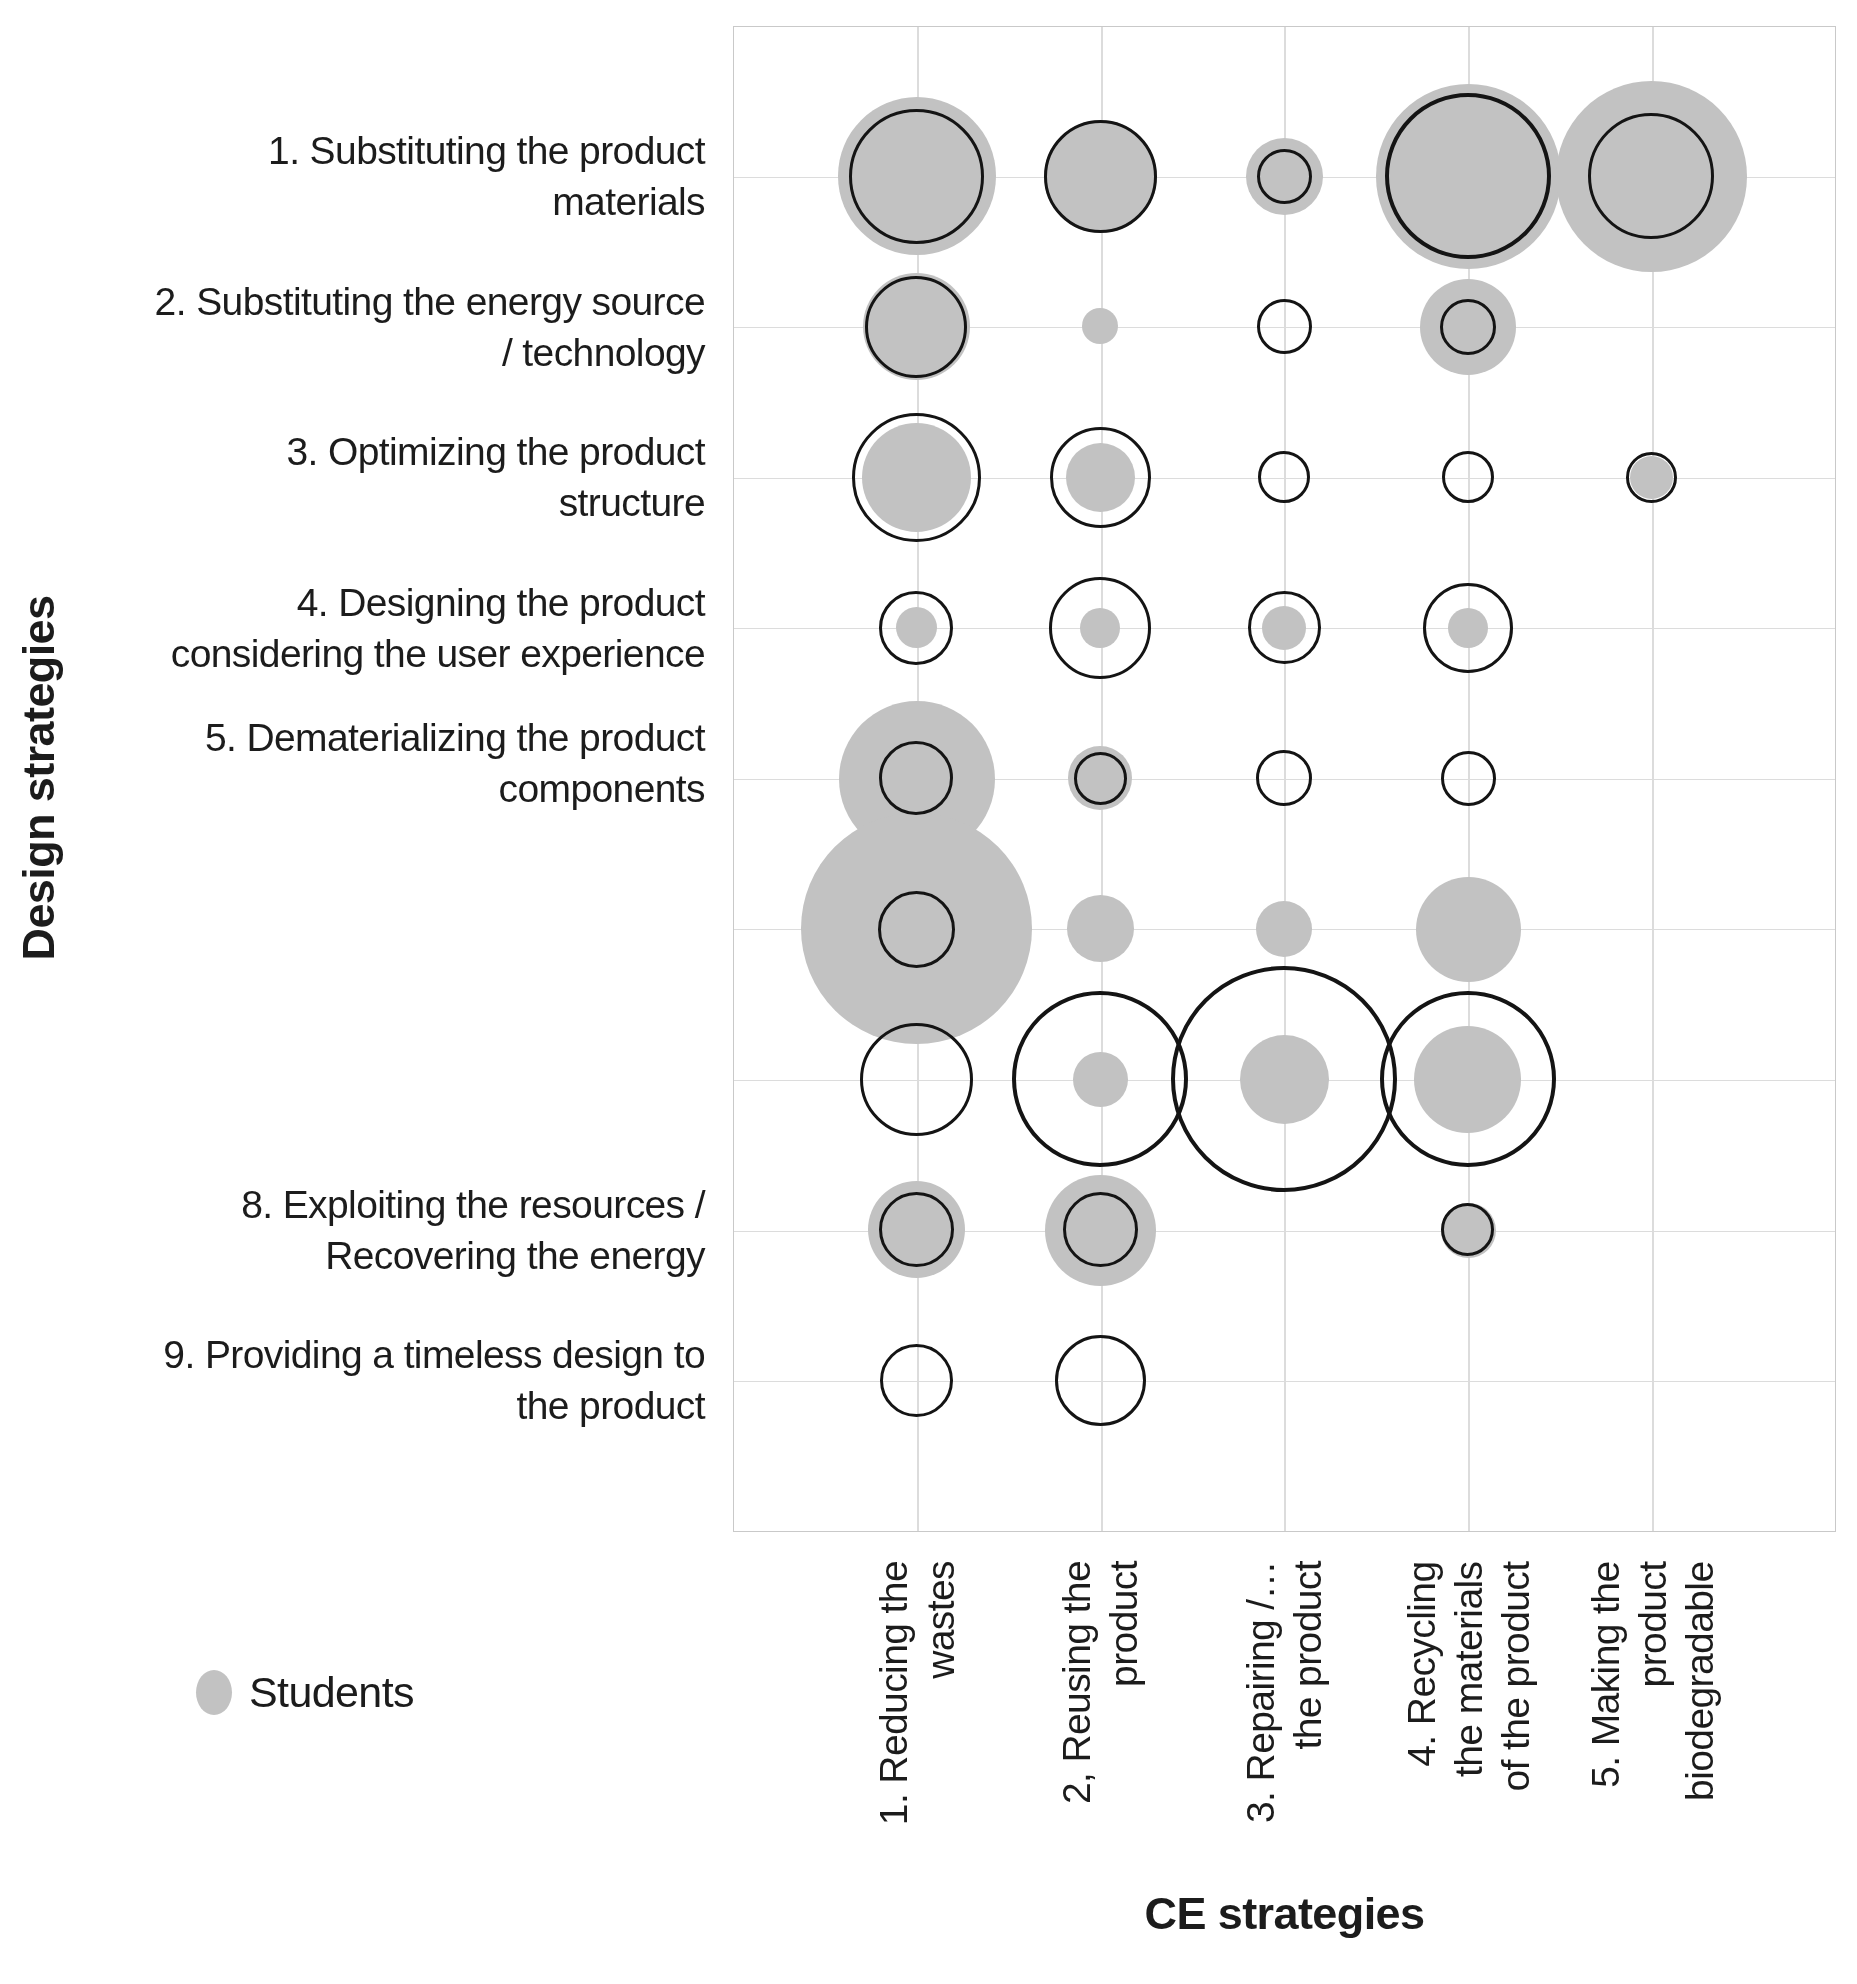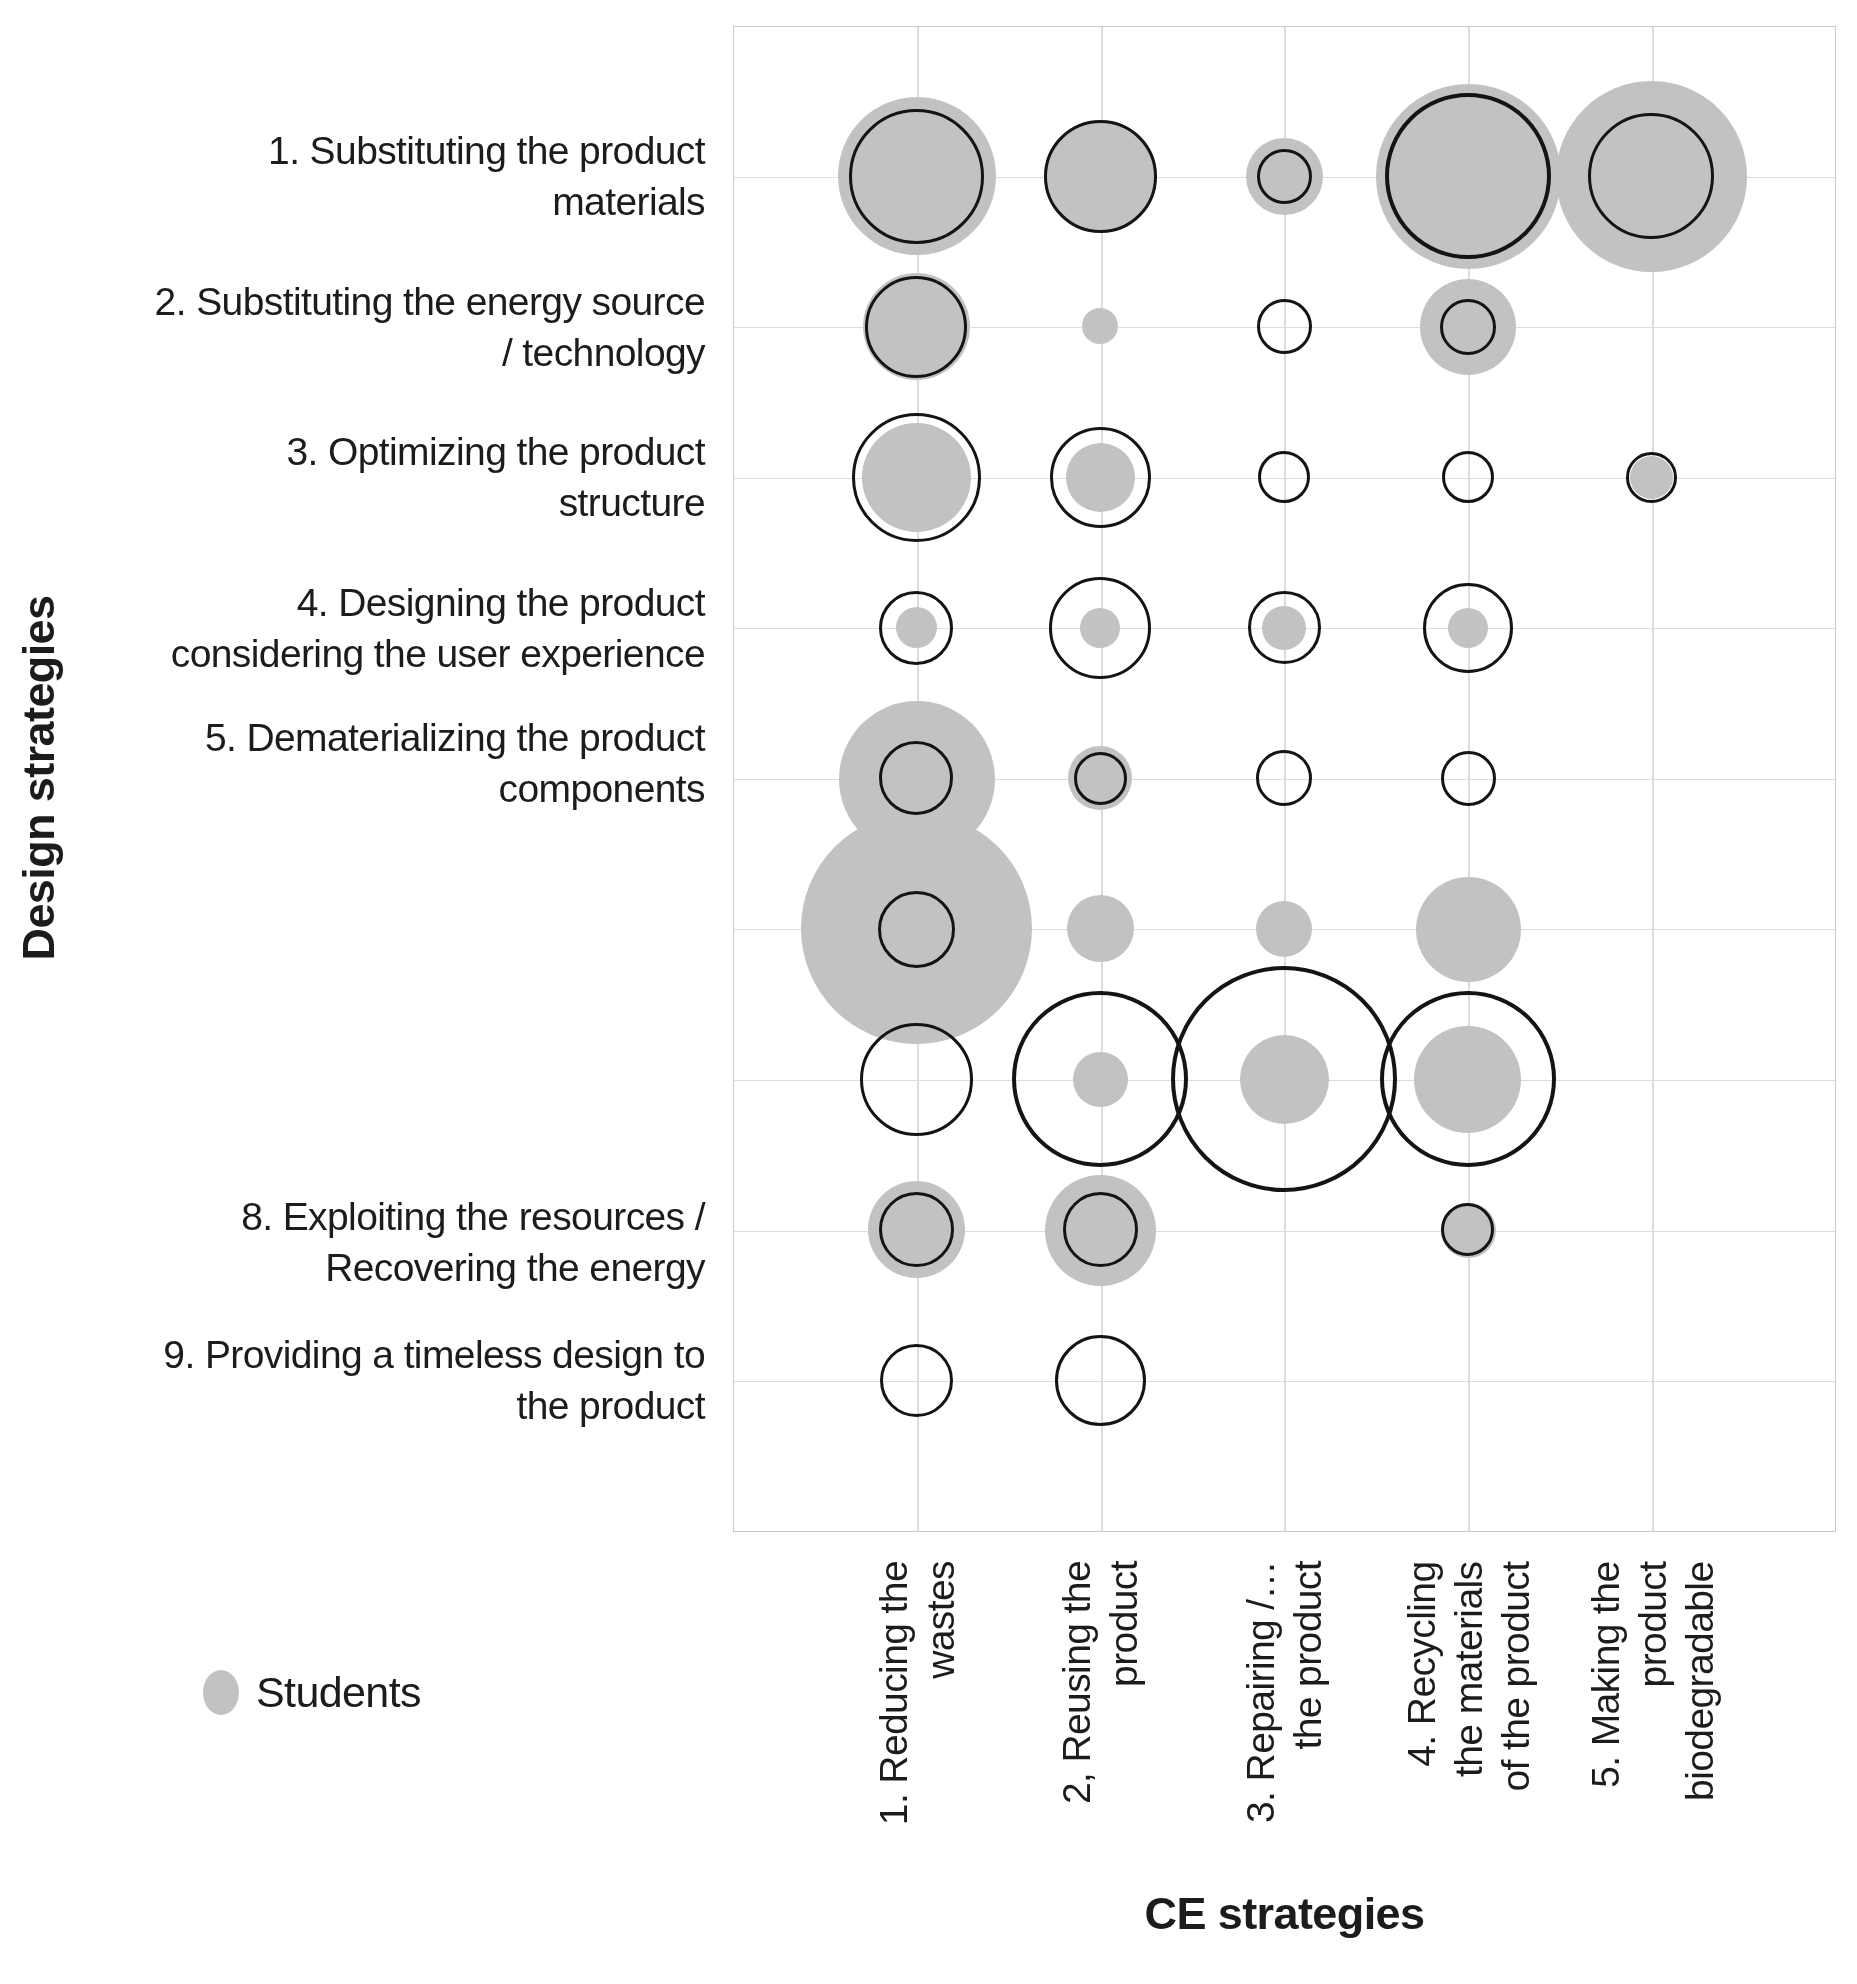--- a/index.html
+++ b/index.html
@@ -56,21 +56,21 @@
     transform:rotate(-90deg);
     font-size:45px;font-weight:bold;letter-spacing:-0.6px;
     text-align:center;
   }
   #x-axis-title{
     position:absolute;left:733px;top:1888px;width:1103px;
     font-size:45px;font-weight:bold;letter-spacing:-0.6px;
     text-align:center;
   }
   .legend-item{position:absolute;display:flex;align-items:center;}
-  #legend-students{left:203px;top:1666px;justify-content:space-between;}
+  #legend-students{left:196px;top:1666px;justify-content:space-between;}
   #legend-professionals{left:193px;top:1757px;}
   .legend-marker-filled{
     width:36px;height:45px;border-radius:50%;
     background:#c2c2c2;margin-right:17px;flex:none;
   }
   .legend-marker-open{
     width:34px;height:38px;border-radius:50%;
     border:4.3px solid #141414;box-sizing:border-box;
     background:transparent;margin-right:17px;flex:none;
   }
@@ -169,21 +169,21 @@
       <div class="ylab" style="top: 125px;">1. Substituting the product
 materials</div>
       <div class="ylab" style="top: 276px;">2. Substituting the energy source
 / technology</div>
       <div class="ylab" style="top: 426px;">3. Optimizing the product
 structure</div>
       <div class="ylab" style="top: 577px;">4. Designing the product
 considering the user experience</div>
       <div class="ylab" style="top: 712px;">5. Dematerializing the product
 components</div>
-      <div class="ylab" style="top: 1179px; margin-top: 12px;">8. Exploiting the resources /
+      <div class="ylab" style="top: 1179px;">8. Exploiting the resources /
 Recovering the energy</div>
       <div class="ylab" style="top: 1329px;">9. Providing a timeless design to
 the product</div>
     </div>
   <div class="layer" id="x-labels">
       <div class="xlab-wrap" style="left: 759px;">
         <div class="xlab">1. Reducing the
 wastes</div>
       </div>
       <div class="xlab-wrap" style="left: 942px;">

